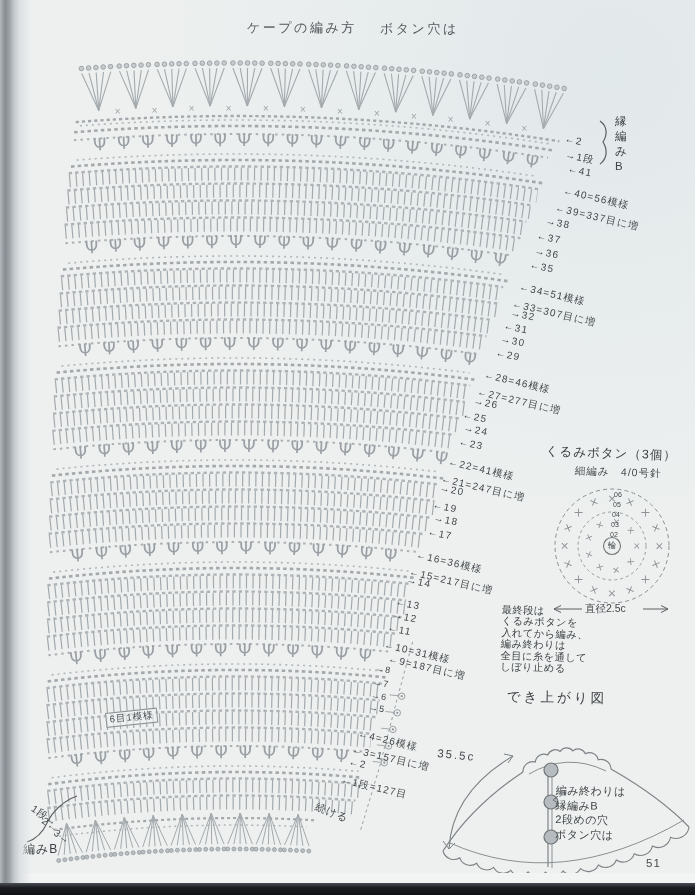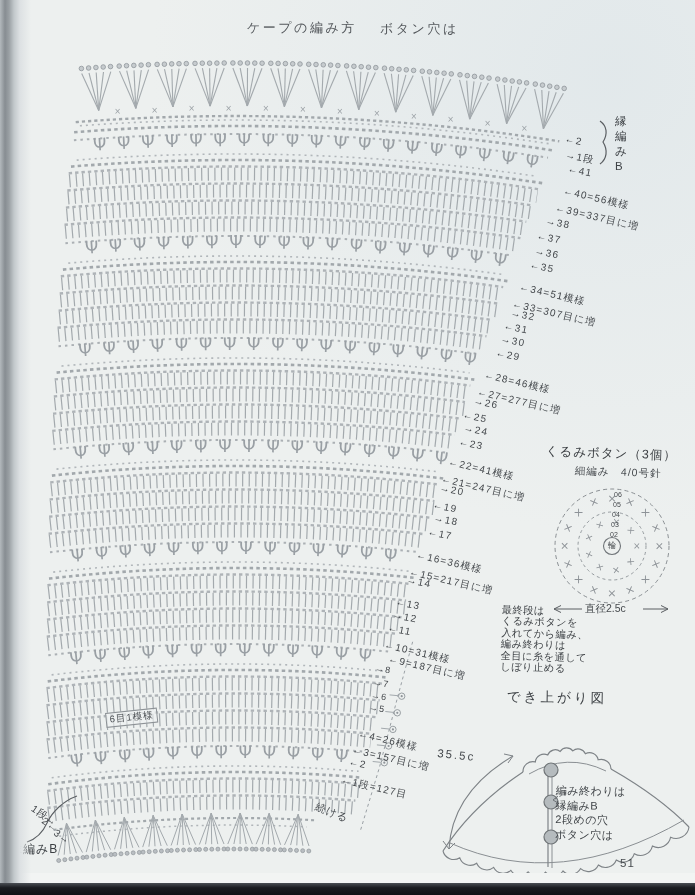--- a/index.html
+++ b/index.html
@@ -644,21 +644,21 @@
   <div class="t" style="left:507px;top:688px;font-size:13.5px;letter-spacing:3px;transform:rotate(1deg);color:#3d4145;">でき上がり図</div>
   <div class="t" style="left:438px;top:747px;font-size:11.5px;letter-spacing:2px;transform:rotate(6deg);">35.5c</div>
 
   <div class="t" style="left:556px;top:783px;transform:rotate(1deg);">
     <div class="note2">編み終わりは</div>
     <div class="note2">縁編みB</div>
     <div class="note2">2段めの穴</div>
     <div class="note2">ボタン穴は</div>
   </div>
 
-  <div class="t" style="left:620px;top:857px;font-size:11.5px;letter-spacing:1px;">51</div>
+  <div class="t" style="left:646px;top:857px;font-size:11.5px;letter-spacing:1px;">51</div>
 <div class="rl" style="left: 566px; top: 133px; transform: rotate(11deg);">←2</div>
     <div class="rl" style="left: 567px; top: 148px; transform: rotate(11deg);">→1段</div>
     <div class="rl" style="left: 569px; top: 163px; transform: rotate(11deg);">←41</div>
     <div class="rl" style="left: 565px; top: 184px; transform: rotate(13deg);">←40=56模様</div>
     <div class="rl" style="left: 557px; top: 201px; transform: rotate(13deg);">←39=337目に増</div>
     <div class="rl" style="left: 547px; top: 215px; transform: rotate(11deg);">→38</div>
     <div class="rl" style="left: 538px; top: 230px; transform: rotate(11deg);">←37</div>
     <div class="rl" style="left: 536px; top: 245px; transform: rotate(11deg);">→36</div>
     <div class="rl" style="left: 531px; top: 259px; transform: rotate(11deg);">←35</div>
     <div class="rl" style="left: 521px; top: 280px; transform: rotate(13deg);">←34=51模様</div>

